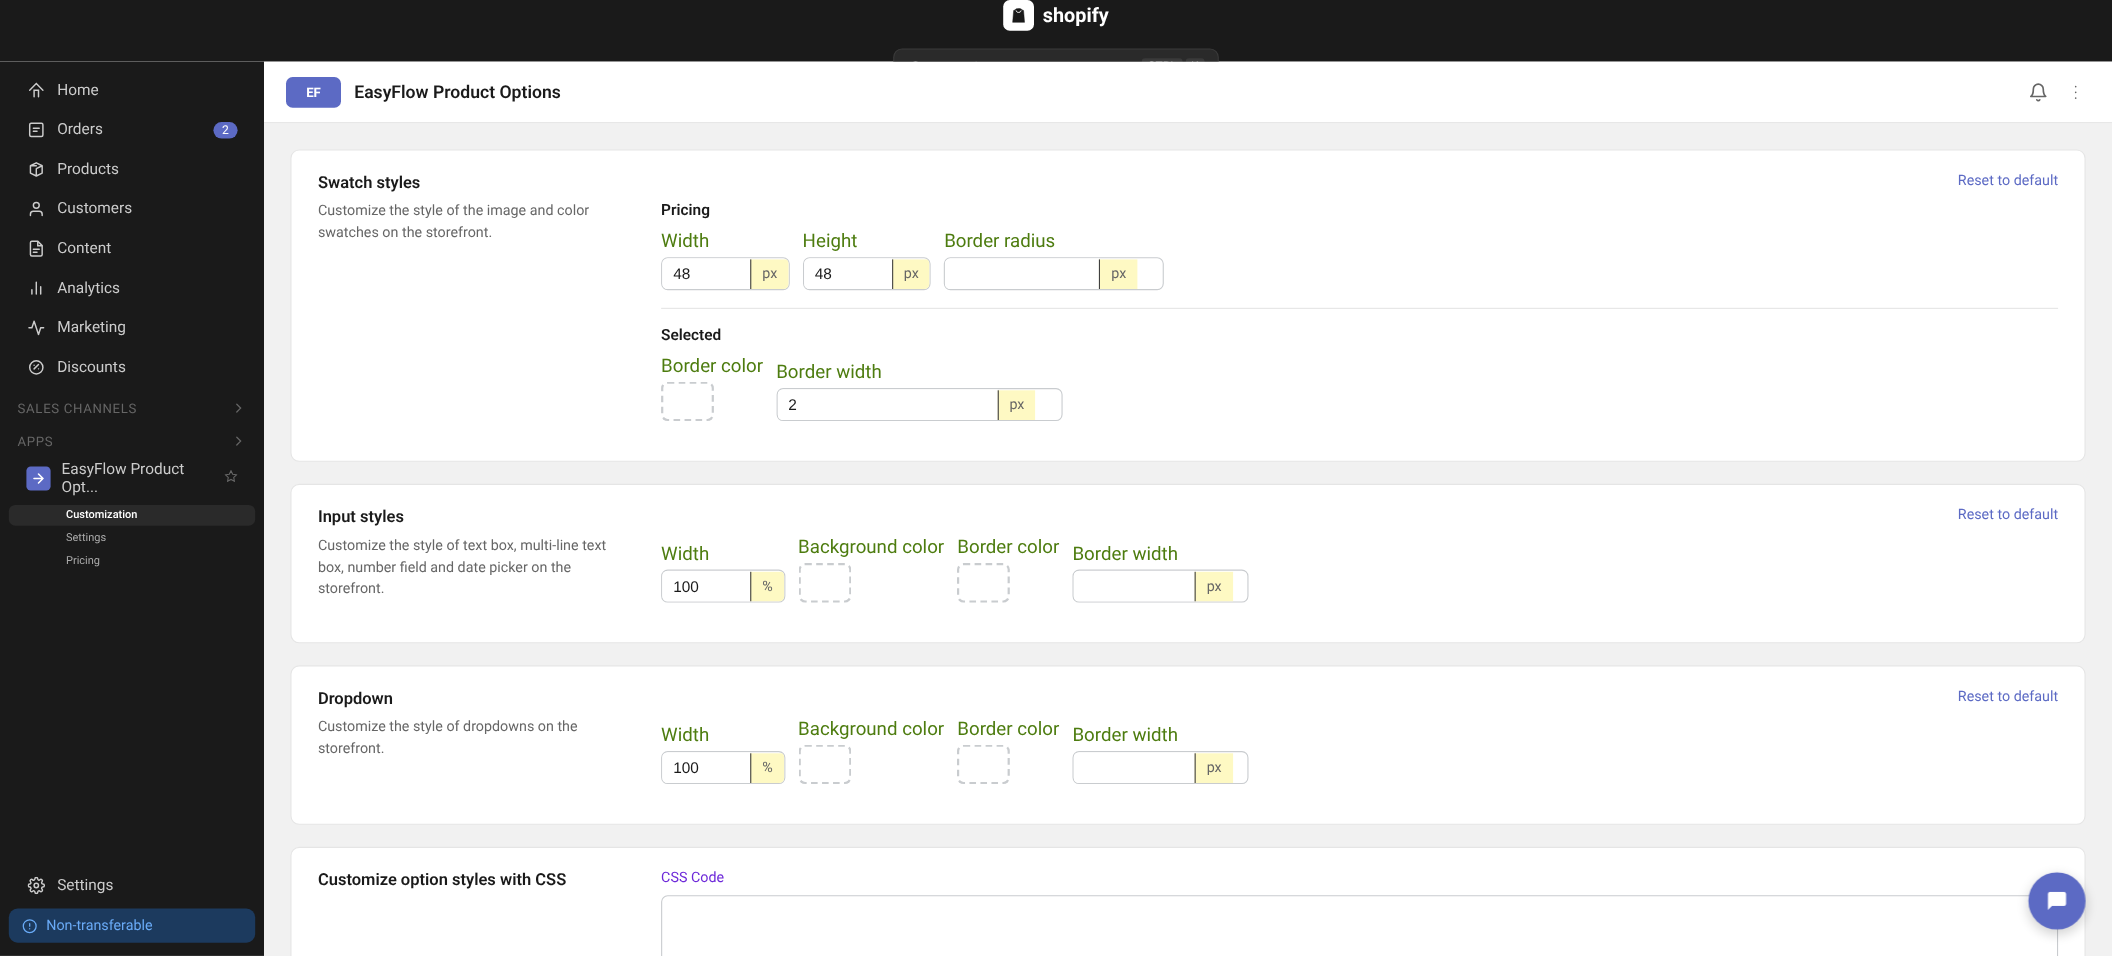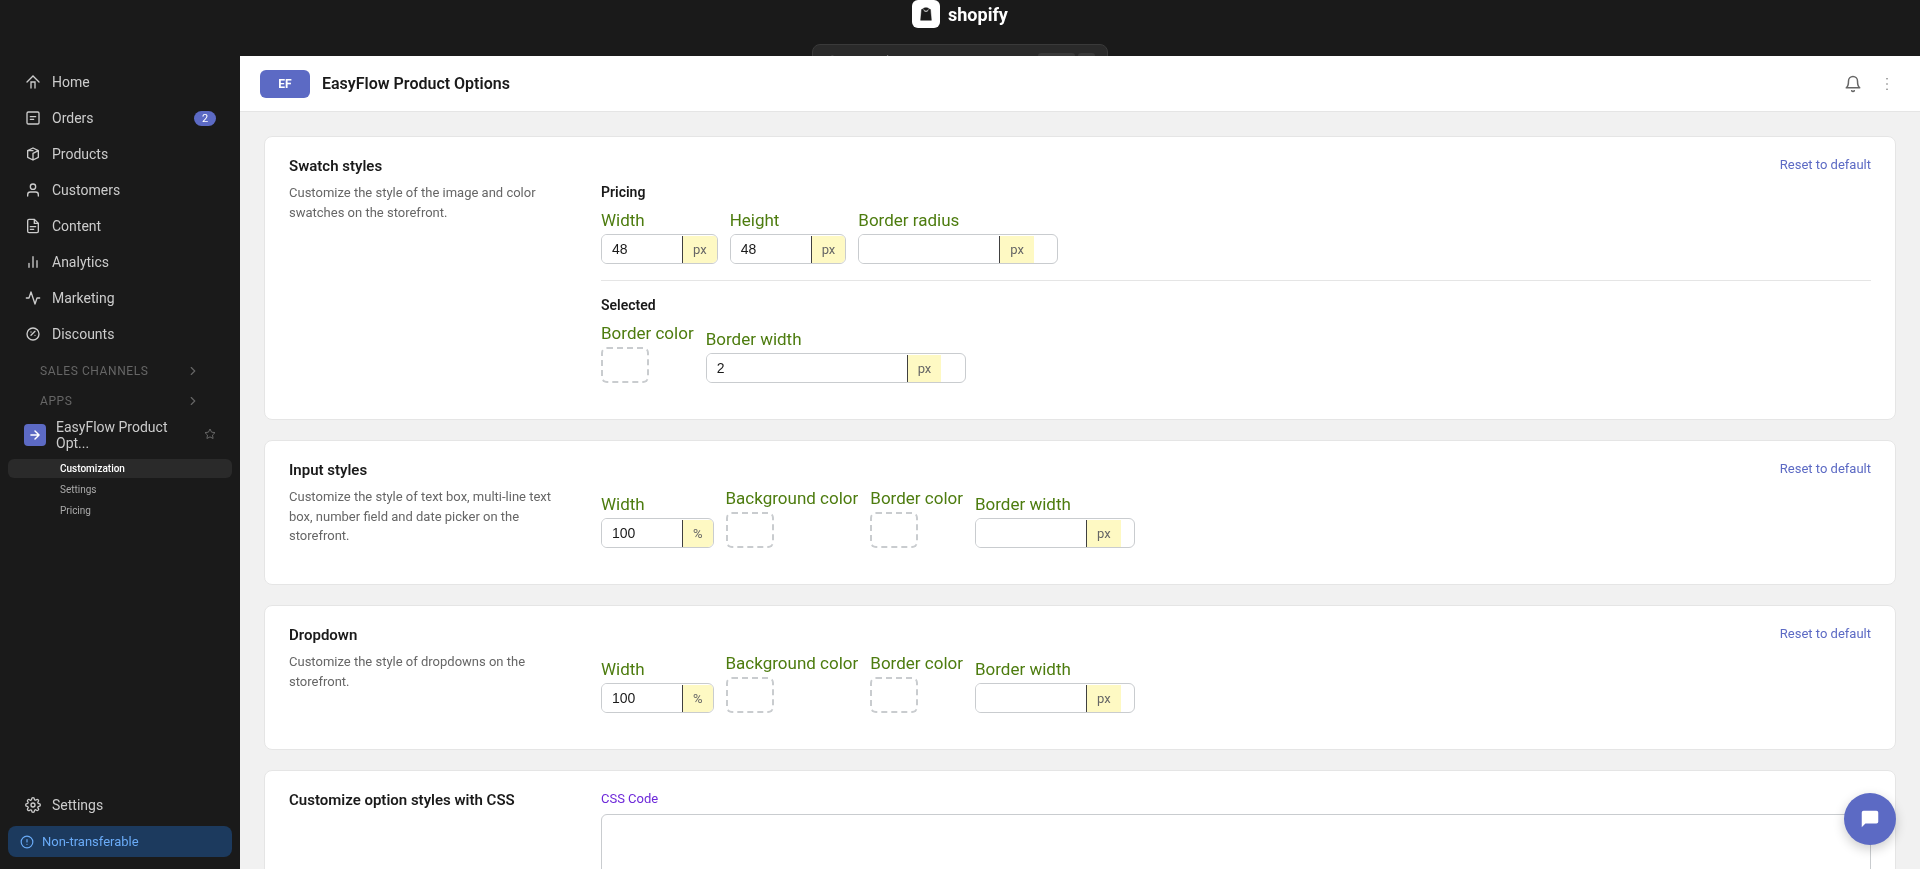--- a/index.html
+++ b/index.html
@@ -135,21 +135,21 @@
       color: white;
       font-size: 11px;
       border-radius: 10px;
       padding: 1px 7px;
       min-width: 22px;
       text-align: center;
     }
     .sidebar-section-label {
       color: #666;
       font-size: 12px;
-      padding: 12px 40px 4px;
+      padding: 12px 16px 4px;
       text-transform: uppercase;
       letter-spacing: 0.05em;
       display: flex;
       align-items: center;
       justify-content: space-between;
     }
     .sidebar-section-label svg { color: #666; }
     .sidebar-app-item {
       display: flex;
       align-items: center;

